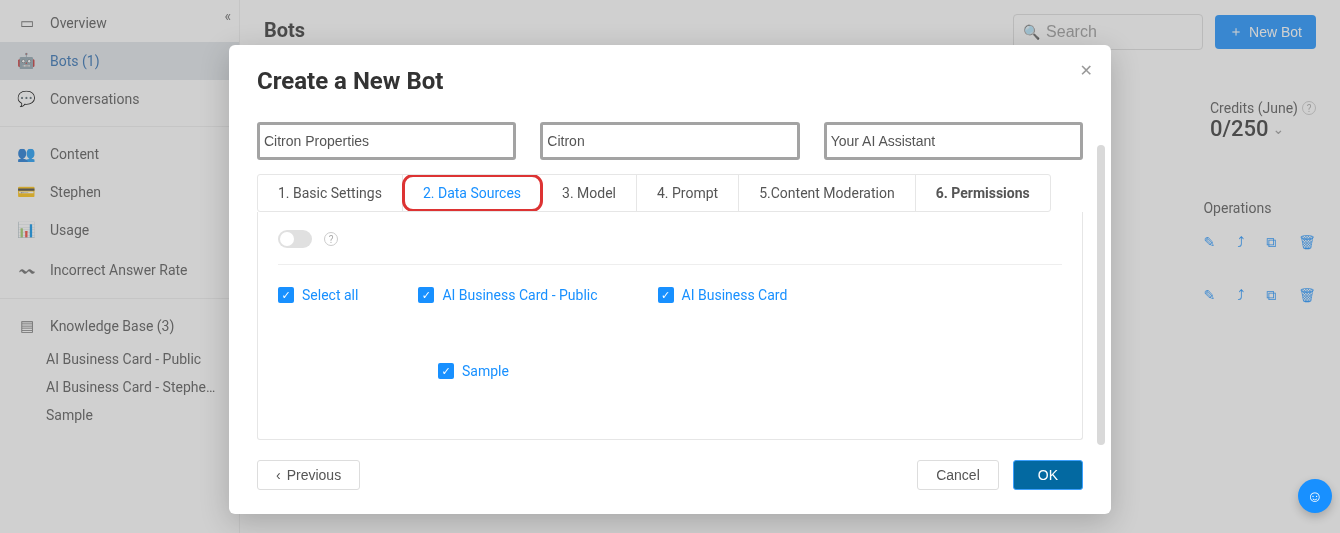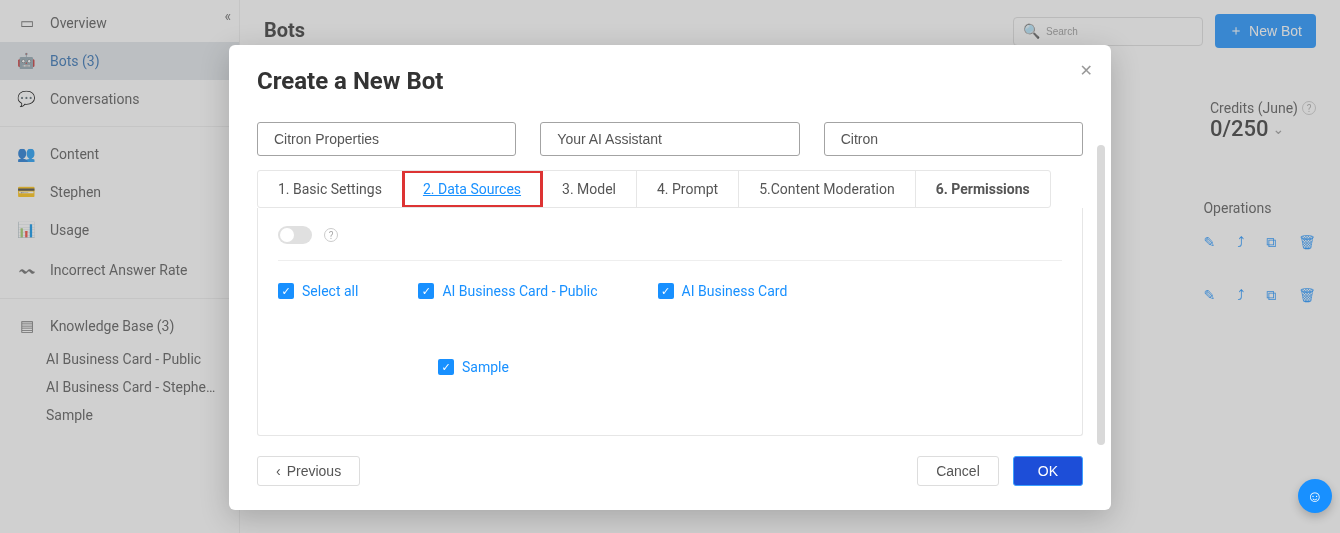--- a/index.html
+++ b/index.html
@@ -92,21 +92,21 @@
     position: relative;
     width: 190px;
   }
   .search-box input {
     width: 100%;
     padding: 8px 10px 8px 32px;
     border: 1px solid #ddd;
     border-radius: 4px;
     background: #fff;
     color: #333;
-    font-size: 10px;
+    font-size: 16px;
   }
   .search-box input::placeholder { color: #999; }
   .search-box .sicon {
     position: absolute;
     left: 10px;
     top: 50%;
     transform: translateY(-50%);
     color: #999;
   }
   .new-bot-btn {
@@ -175,22 +175,22 @@
     color: #333;
     margin: 0 0 27px 0;
   }
   .form-row {
     display: flex;
     gap: 24px;
     margin-bottom: 14px;
   }
   .form-row input {
     flex: 1;
-    padding: 8px 16px;
-    border: 1px solid #a3a3a3;
+    padding: 8px 4px;
+    border: 3px solid #a3a3a3;
     border-radius: 3px;
     font-size: 14px;
     color: #555;
   }
   .tabs {
     display: flex;
     border: 1px solid #e6e6e6;
     border-radius: 3px;
     overflow: hidden;
     margin-bottom: 0;
@@ -204,24 +204,23 @@
     white-space: nowrap;
     font-size: 14px;
   }
   .tab:last-child { border-right: none; font-weight: bold; }
   .tab.active {
     color: #1890ff;
     position: relative;
   }
   .tab.highlighted {
     outline: 3px solid #d33;
-    border-radius: 0;
+    border-radius: 10px;
     outline-offset: -2px;
     z-index: 2;
-    text-decoration: underline;
   }
   .panel {
     border: 1px solid #e6e6e6;
     border-top: none;
     border-radius: 0 0 3px 3px;
     padding: 18px 20px 60px 20px;
   }
   .toggle-row {
     display: flex;
     align-items: center;
@@ -291,21 +290,21 @@
     border-radius: 3px;
     cursor: pointer;
     font-size: 14px;
   }
   .btn-default {
     background: #fff;
     border: 1px solid #ddd;
     color: #555;
   }
   .btn-primary {
-    background: #1d4ed8;
+    background: #0369a1;
     border: 1px solid #3ba0ff;
     color: #fff;
     padding: 0 24px;
   }
   .prev-btn { display: flex; align-items: center; gap: 6px; }
   .scroll-thumb {
     position: absolute;
     right: 6px;
     top: 100px;
     width: 8px;
@@ -339,21 +338,21 @@
     <div class="collapse-btn">
       <span>«</span>
     </div>
 
     <div class="nav-item">
       <span class="icon">▭</span>
       <span>Overview</span>
     </div>
     <div class="nav-item active">
       <span class="icon">🤖</span>
-      <span>Bots (3)</span>
+      <span>Bots (1)</span>
     </div>
     <div class="nav-item">
       <span class="icon">💬</span>
       <span>Conversations</span>
     </div>
 
     <div class="nav-divider"></div>
 
     <div class="nav-item">
       <span class="icon">👥</span>
@@ -428,22 +427,22 @@
 
 <div class="overlay">
   <div class="modal">
     <div class="modal-close">
       <span>✕</span>
     </div>
     <h2 class="modal-title">Create a New Bot</h2>
 
     <div class="form-row">
       <input value="Citron Properties" style="">
+      <input value="Citron" style="">
       <input value="Your AI Assistant" style="">
-      <input value="Citron" style="">
     </div>
 
     <div class="tabs">
       <div class="tab">1. Basic Settings</div>
       <div class="tab active highlighted">2. Data Sources</div>
       <div class="tab">3. Model</div>
       <div class="tab">4. Prompt</div>
       <div class="tab">5.Content Moderation</div>
       <div class="tab">6. Permissions</div>
     </div>

